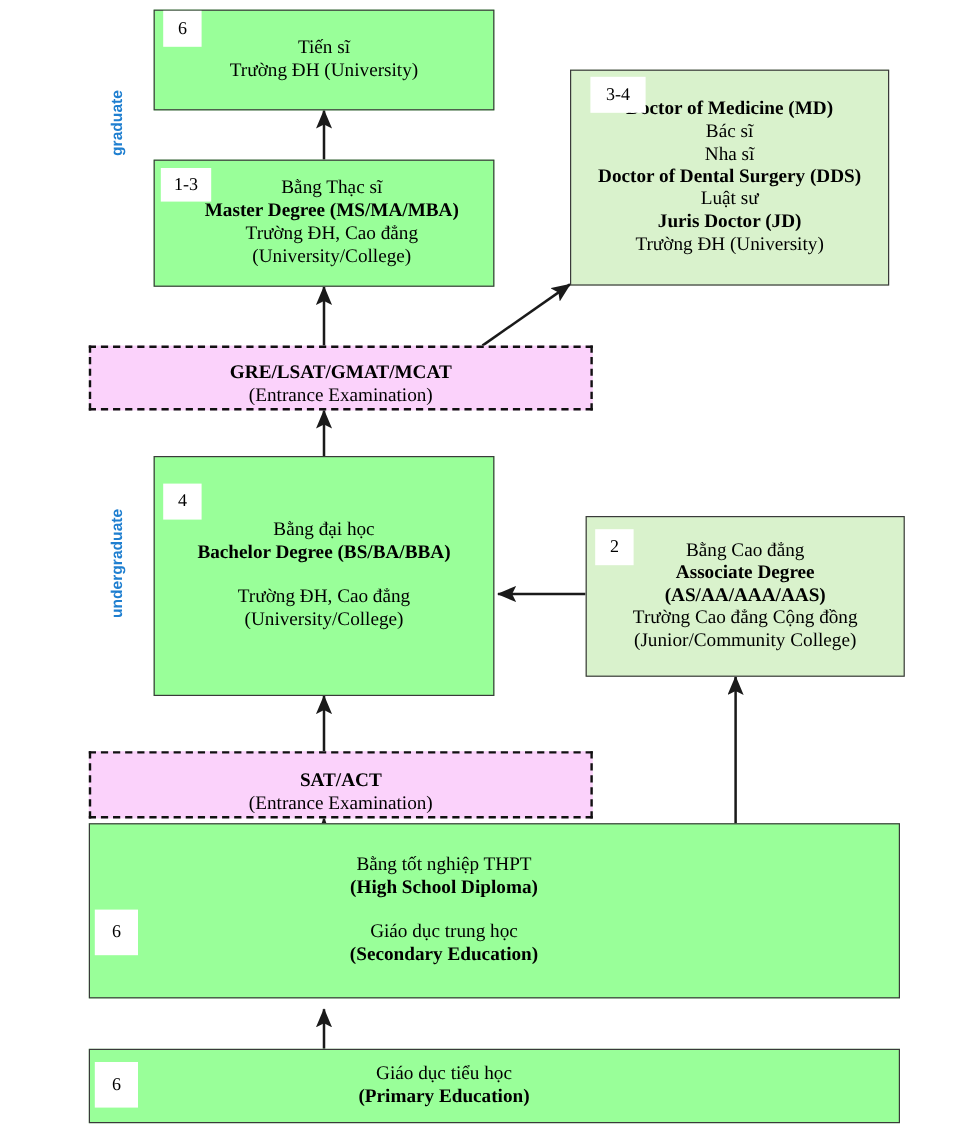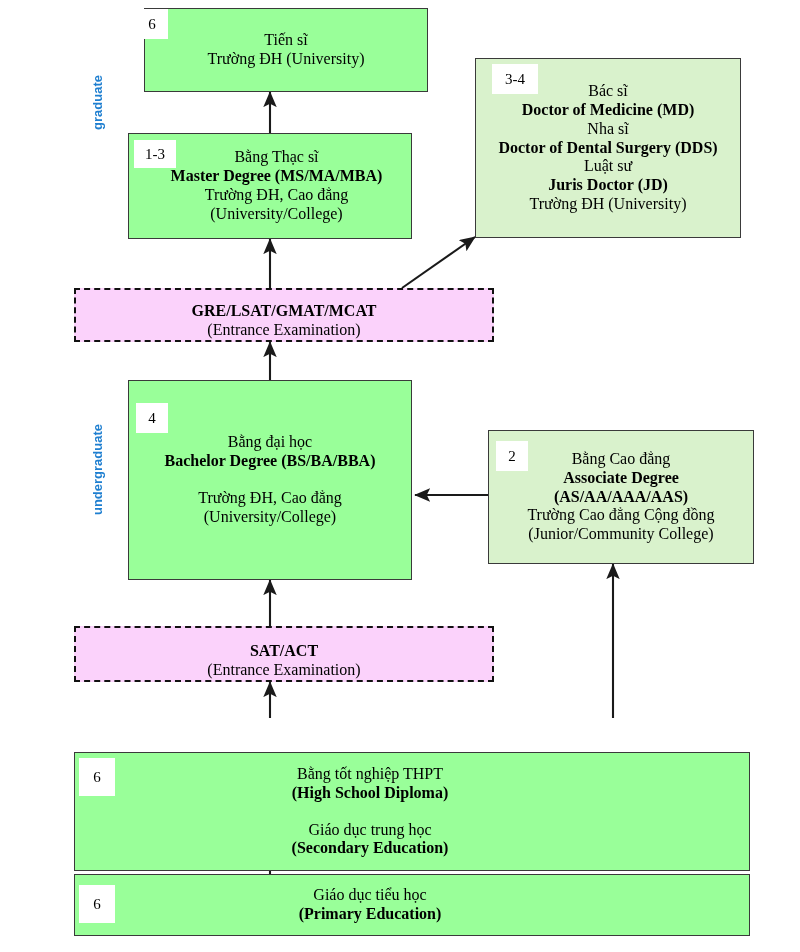--- a/index.html
+++ b/index.html
@@ -83,34 +83,34 @@
     <line x1="270" y1="874" x2="270" y2="841" stroke="#1A1A1A" stroke-width="2.1" marker-end="url(#ah)"></line>
   </svg>
 
   <div class="side-label" style="left:52px;top:95px;width:90px;">
     <span>graduate</span>
   </div>
   <div class="side-label" style="left:42px;top:462px;width:110px;">
     <span>undergraduate</span>
   </div>
 
-  <div class="node node-green" style="left:128px;top:8px;width:284px;height:84px;margin-left:16px;">
+  <div class="node node-green" style="left:128px;top:8px;width:284px;height:84px;">
     <div class="lines">
       <span class="ln">Tiến sĩ</span>
       <span class="ln">Trường ĐH (University)</span>
     </div>
   </div>
   <div class="badge" style="left:136px;top:9px;width:32px;height:30px;">
     <span>6</span>
   </div>
 
   <div class="node node-green-light" style="left:475px;top:58px;width:266px;height:180px;">
     <div class="lines">
+      <span class="ln b">Doctor of Medicine (MD)</span>
       <span class="ln">Bác sĩ</span>
-      <span class="ln b">Doctor of Medicine (MD)</span>
       <span class="ln">Nha sĩ</span>
       <span class="ln b">Doctor of Dental Surgery (DDS)</span>
       <span class="ln">Luật sư</span>
       <span class="ln b">Juris Doctor (JD)</span>
       <span class="ln">Trường ĐH (University)</span>
     </div>
   </div>
   <div class="badge" style="left:492px;top:64px;width:46px;height:30px;">
     <span>3-4</span>
   </div>
@@ -160,21 +160,21 @@
     <span>2</span>
   </div>
 
   <div class="node node-exam" style="left:74px;top:626px;width:420px;height:56px;">
     <div class="lines">
       <span class="ln b">SAT/ACT</span>
       <span class="ln">(Entrance Examination)</span>
     </div>
   </div>
 
-  <div class="node node-green" style="left:74px;top:752px;width:676px;height:119px;align-items:center;">
+  <div class="node node-green" style="left:74px;top:686px;width:676px;height:146px;align-items:center;">
     <div class="lines" style="transform:translateX(-42px);">
       <span class="ln">Bằng tốt nghiệp THPT</span>
       <span class="ln b">(High School Diploma)</span>
       <span class="ln sp"></span>
       <span class="ln">Giáo dục trung học</span>
       <span class="ln b">(Secondary Education)</span>
     </div>
   </div>
   <div class="badge" style="left:79px;top:758px;width:36px;height:38px;">
     <span>6</span>

